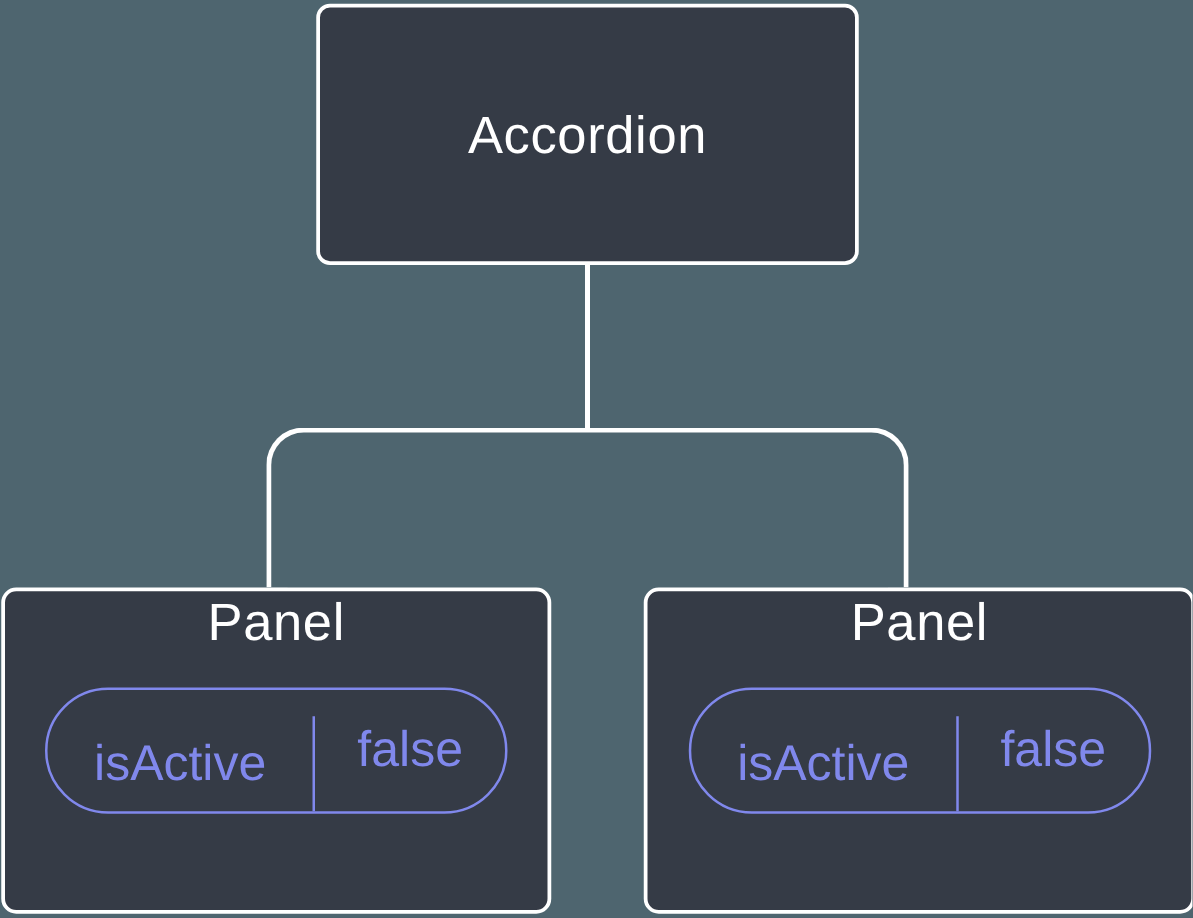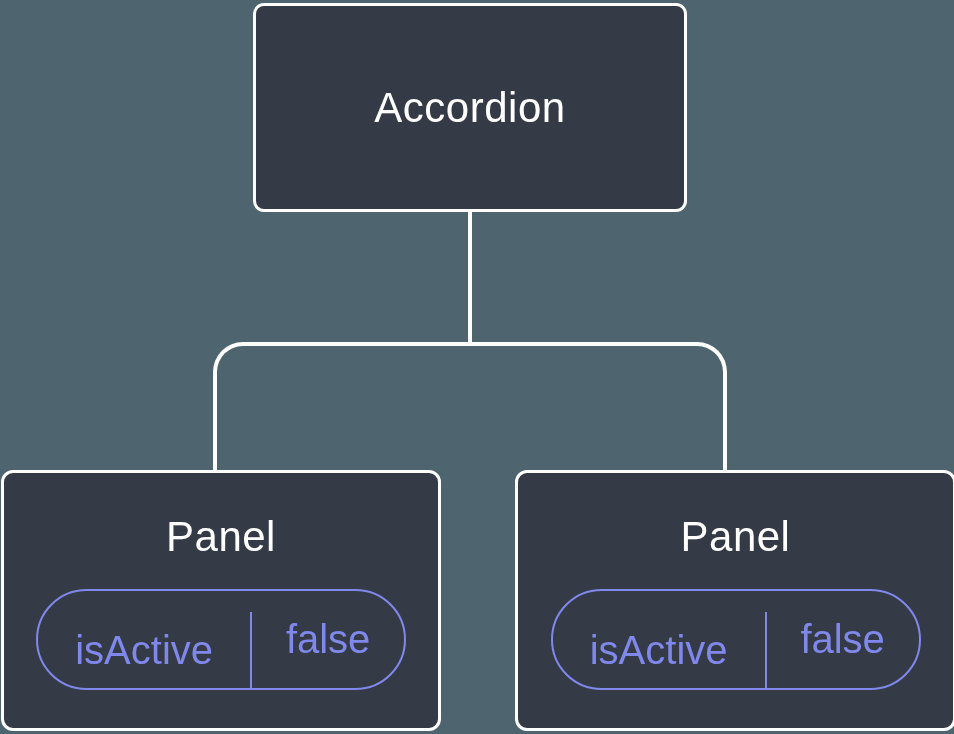--- a/index.html
+++ b/index.html
@@ -64,21 +64,20 @@
   .panel-node {
     top: 470px;
     width: 440px;
     height: 261px;
     border-radius: 12px;
   }
   .panel-left  { left: 1px; }
   .panel-right { left: 515px; width: 441px; }
   .panel-label {
     display: block;
-    margin-top: 39px;
     text-align: center;
     color: var(--node-text, #FFFFFF);
     font-size: 42px;
     line-height: 50px;
     font-weight: 500;
     letter-spacing: 0.5px;
   }
   .prop-pill {
     box-sizing: border-box;
     margin: 27px auto 0 auto;

